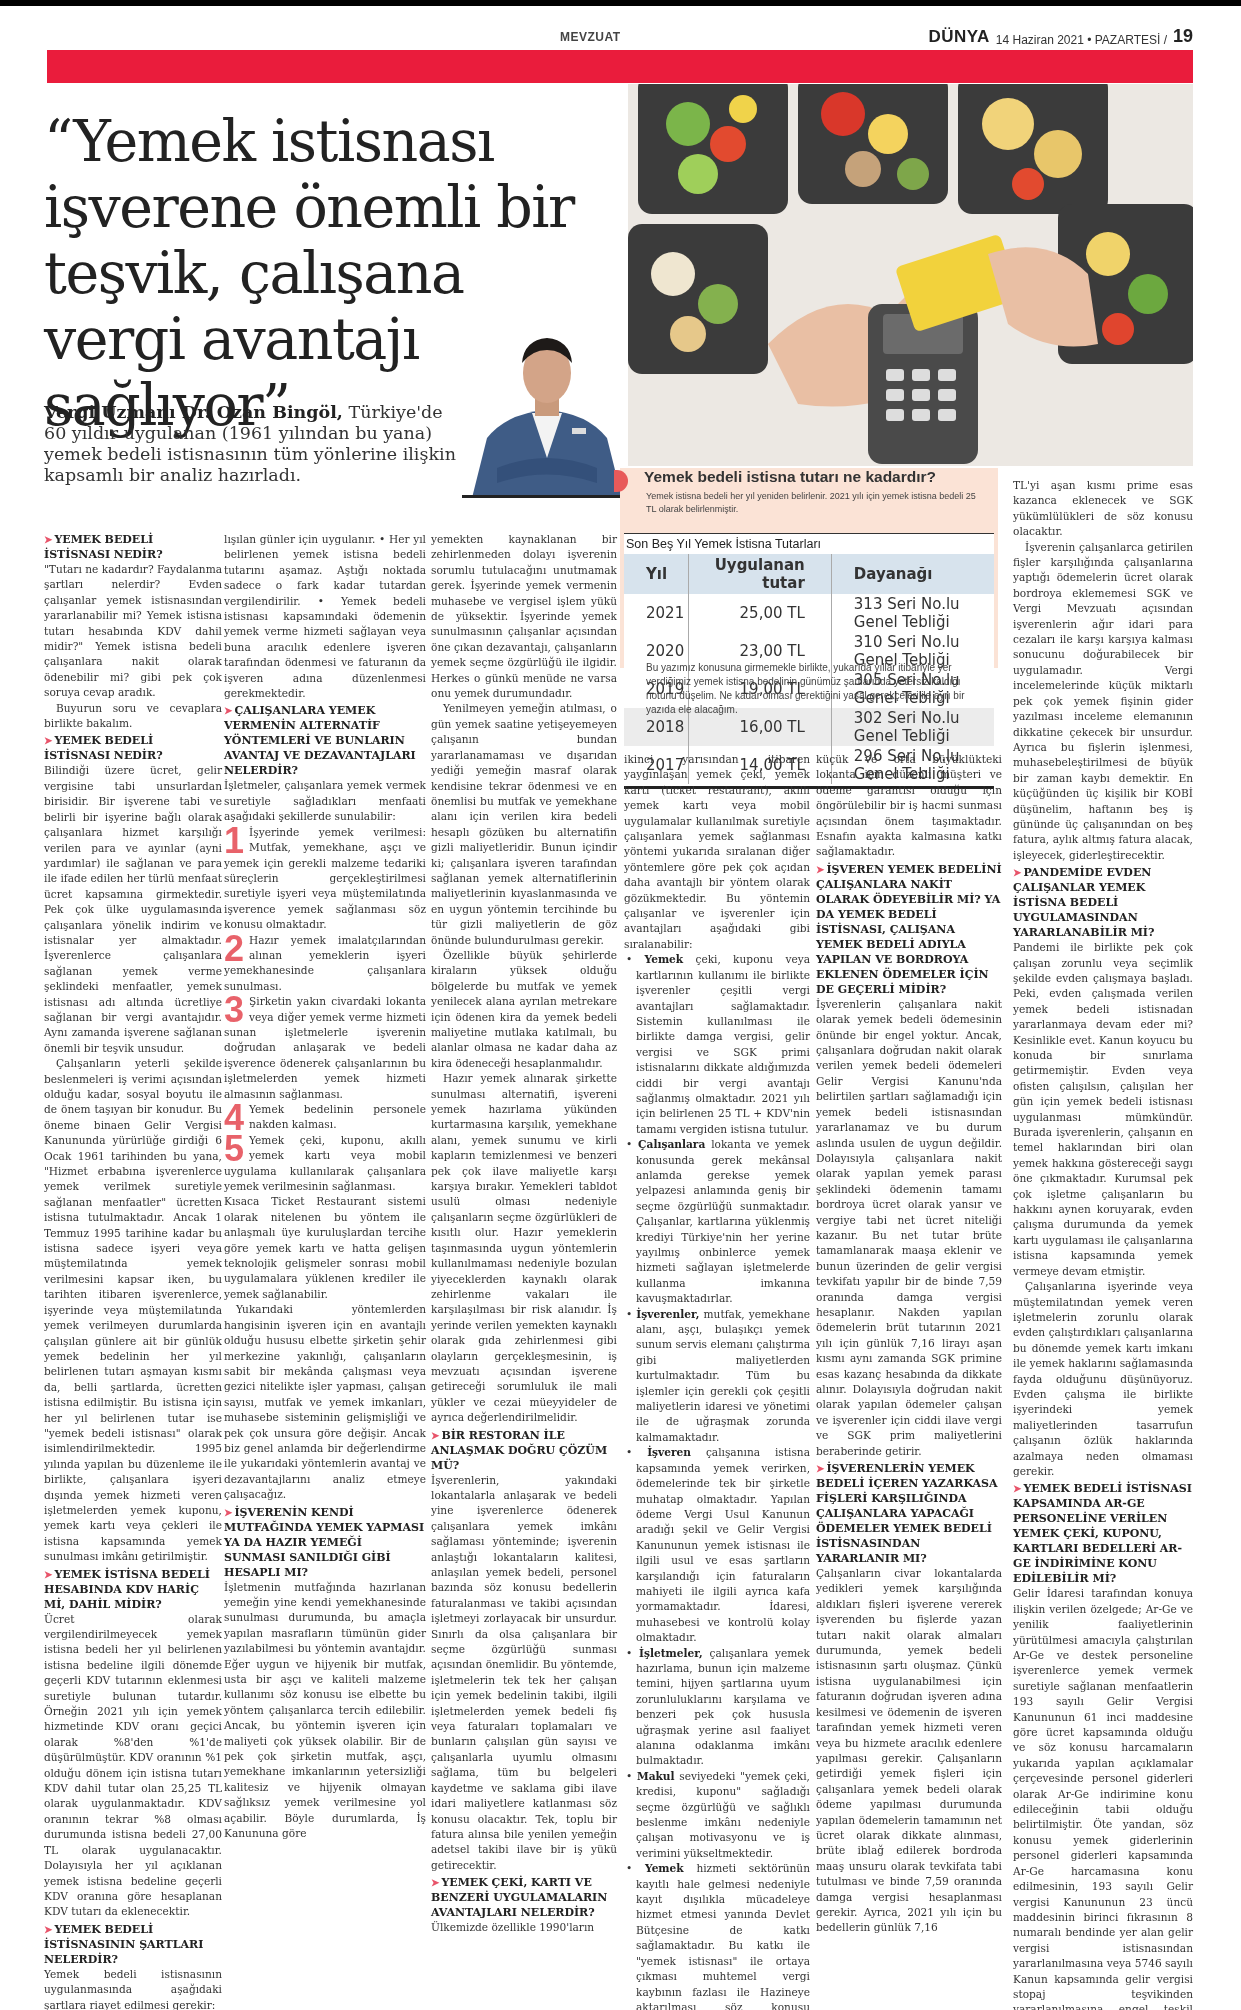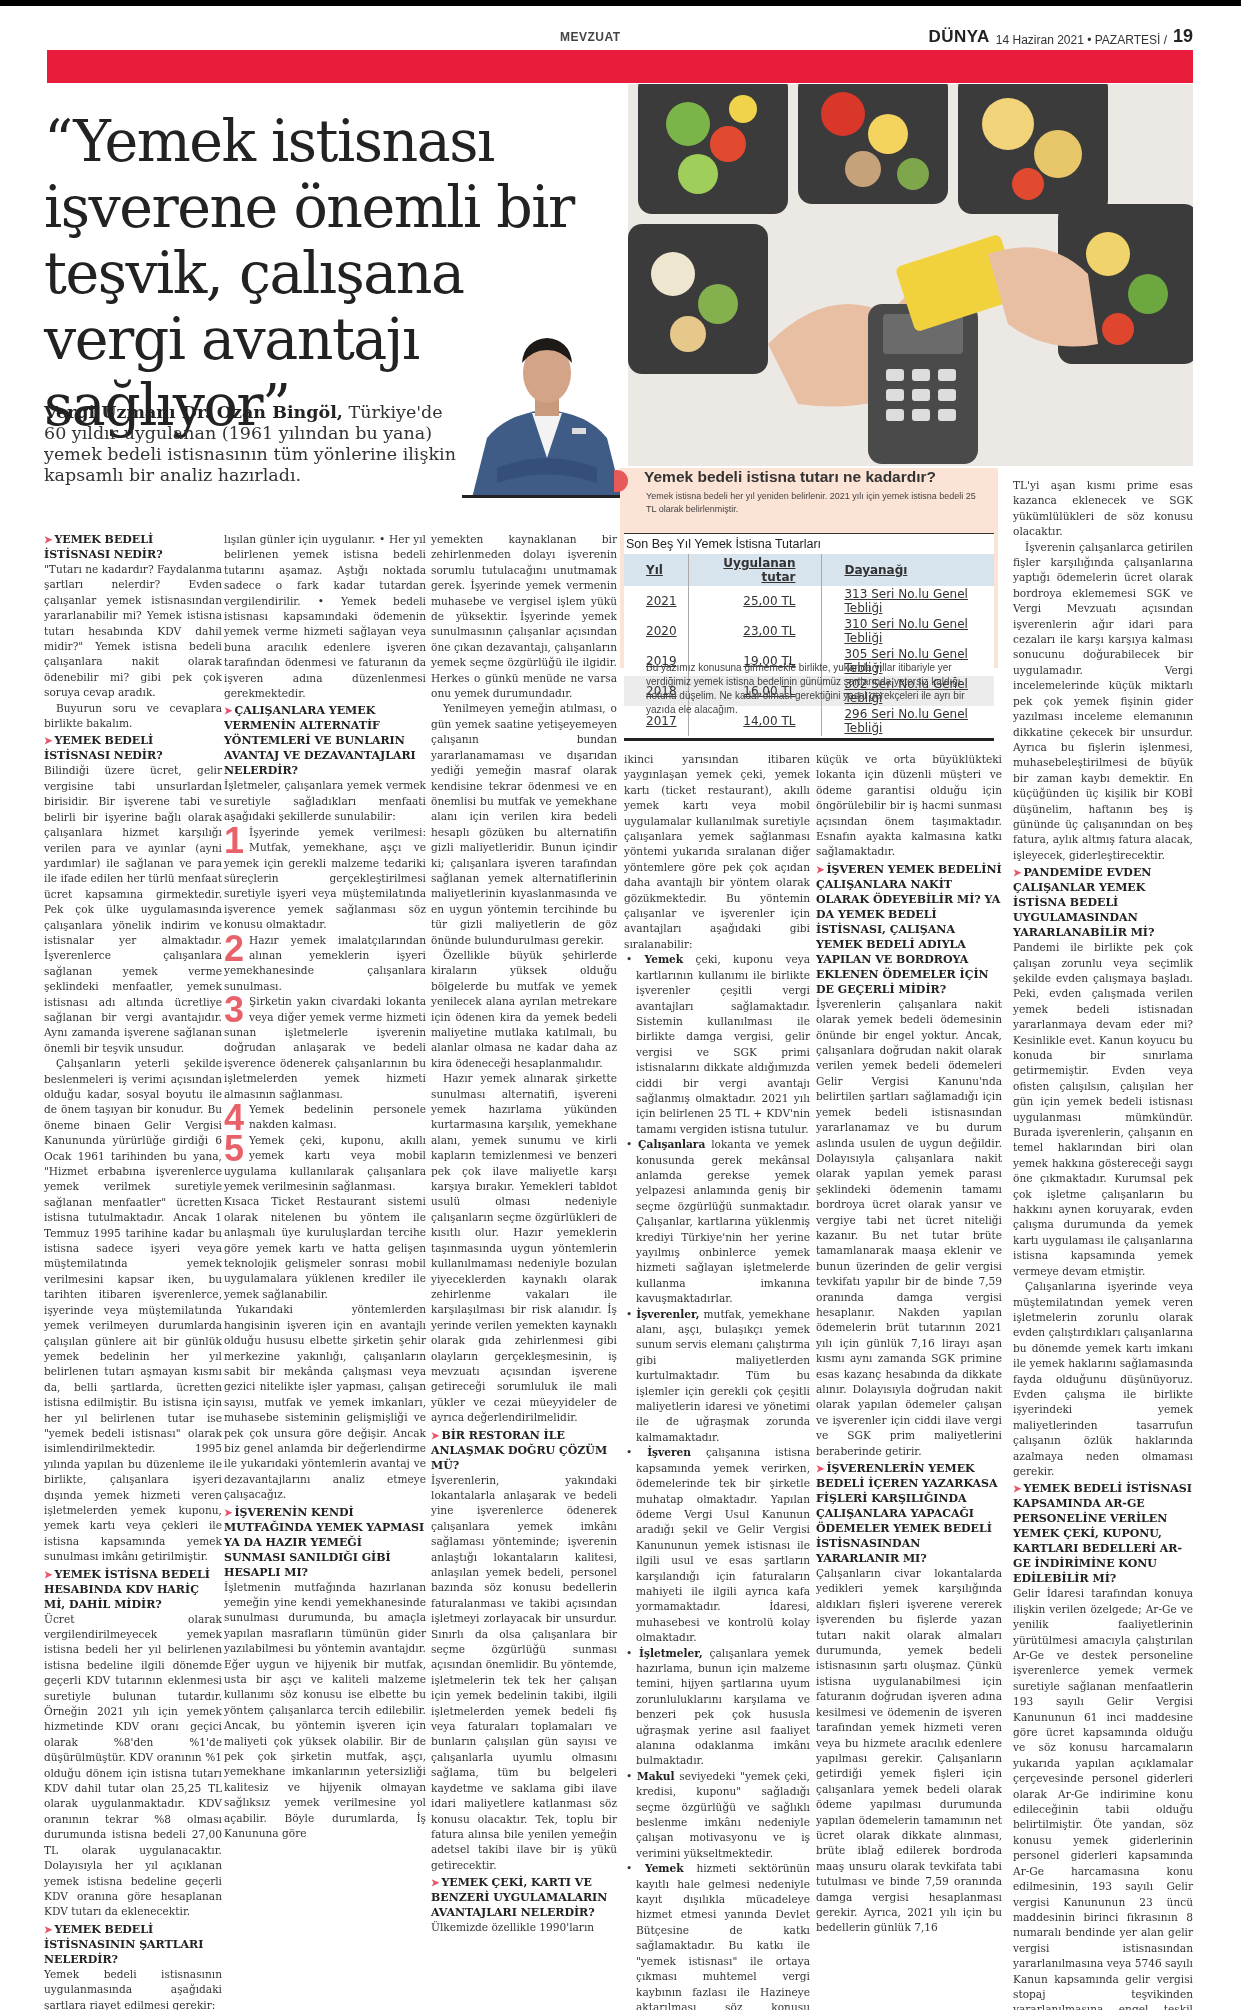--- a/index.html
+++ b/index.html
@@ -15,21 +15,21 @@
   .deck { position: absolute; left: 44px; top: 402px; width: 420px; font-size: 17.5px; line-height: 21px; color: #333; }
   .deck b { font-weight: bold; color: #222; }
   .portrait { position: absolute; left: 462px; top: 318px; width: 170px; height: 180px; }
   .photo { position: absolute; left: 628px; top: 84px; width: 565px; height: 382px; overflow: hidden; background: #e8e4df; }
   .infobox { position: absolute; left: 620px; top: 468px; width: 378px; height: 200px; background: #fbe3d6; }
   .infobox .ititle { position: absolute; left: 24px; top: 0px; font-family: "Liberation Sans", sans-serif; font-weight: bold; font-size: 15.5px; color: #333; }
   .infobox .idot { position: absolute; left: -6px; top: 2px; width: 14px; height: 22px; background: #e85a5a; border-radius: 0 12px 12px 0; }
   .infobox .isub { position: absolute; left: 26px; top: 22px; width: 340px; font-family: "Liberation Sans", sans-serif; font-size: 9px; line-height: 13px; color: #444; }
   .tbl { position: absolute; left: 4px; top: 65px; width: 370px; background: #fff; border-top: 1px solid #333; }
   .tbl .ttitle { font-family: "Liberation Sans", sans-serif; font-size: 12.5px; color: #222; padding: 3px 2px 3px 2px; font-weight: 500; }
-  .tbl table { width: 100%; border-collapse: collapse; font-family: "DejaVu Sans", sans-serif; font-size: 12px; color: #333; text-decoration: underline; }
+  .tbl table { width: 100%; border-collapse: collapse; font-family: "DejaVu Sans", sans-serif; font-size: 15px; color: #333; }
   .tbl th { background: #d7e3ed; text-align: left; font-weight: bold; padding: 2px 4px; }
   .tbl td { padding: 1px 4px; }
   .tbl tr.alt td { background: #ececec; }
   .tbl td.c2, .tbl th.c2 { text-align: right; padding-right: 26px; border-left: 1px solid #aaa; border-right: 1px solid #aaa; }
   .tbl td.c1, .tbl th.c1 { padding-left: 22px; width: 64px; }
   .tbl td.c3, .tbl th.c3 { padding-left: 22px; }
   .tbl .tbottom { height: 3px; background: #222; margin-top: 2px; }
   .infobox .inote { position: absolute; left: 26px; top: 193px; width: 340px; font-family: "Liberation Sans", sans-serif; font-size: 10px; line-height: 14px; color: #444; }
   .col { position: absolute; font-size: 10.6px; line-height: 15.4px; color: #333; text-align: justify; hyphens: manual; }
   .col p { margin: 0; }

